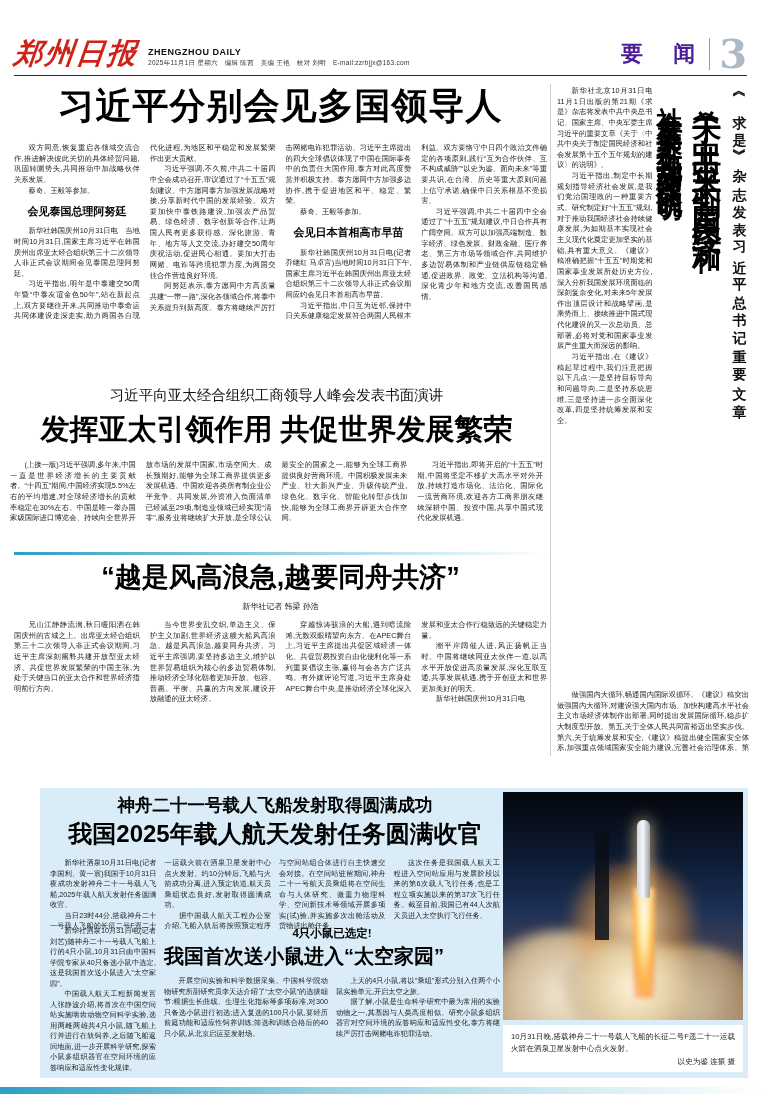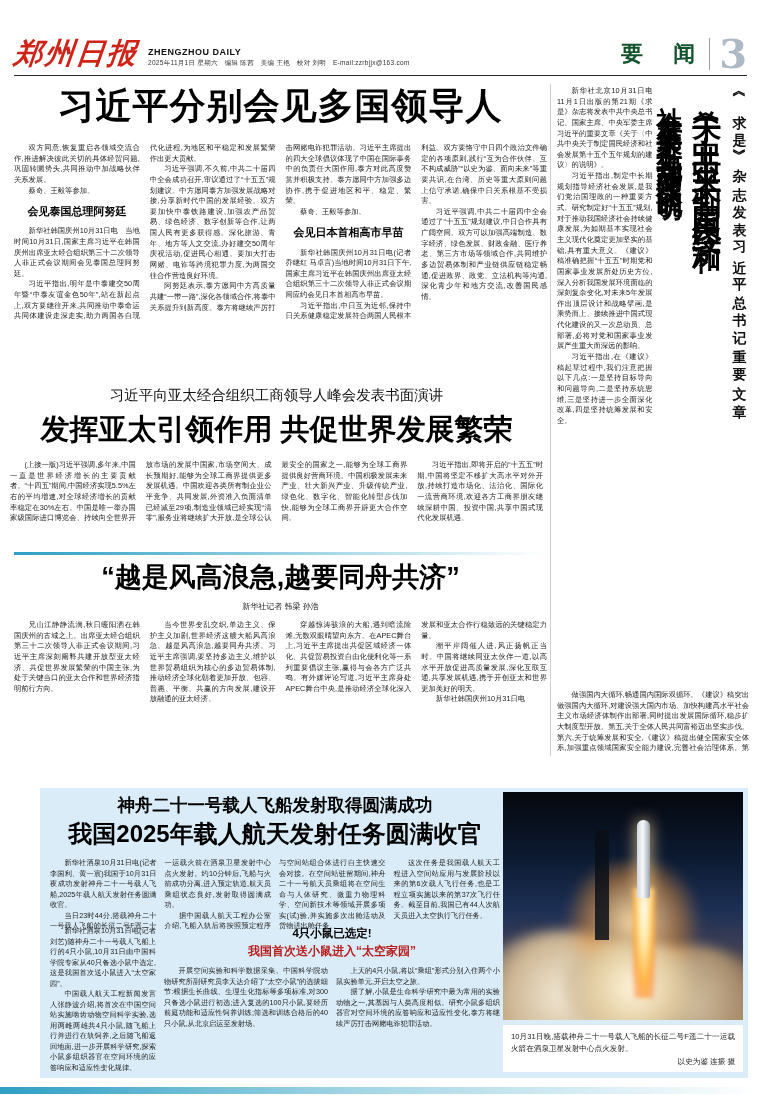--- a/index.html
+++ b/index.html
@@ -7,21 +7,21 @@
         font-family:"Liberation Sans","DejaVu Sans",sans-serif;color:#1c1c1c;overflow:hidden;}
   
   .masthead{position:absolute;left:14px;right:14px;top:33px;height:42px;
             border-bottom:1.5px solid #2a2a2a;display:flex;align-items:center;}
   .logo{font-family:"DejaVu Serif","Liberation Serif",serif;font-style:italic;font-weight:bold;
         font-size:29px;color:#cf2318;letter-spacing:2px;transform:skewX(-6deg);white-space:nowrap;}
   .mast-info{margin-left:10px;padding-top:6px;}
   .mast-en{font-weight:bold;font-size:9px;letter-spacing:.5px;color:#111;}
   .mast-line{font-size:6.5px;color:#333;margin-top:2px;letter-spacing:.3px;}
   .section-block{margin-left:auto;display:flex;align-items:center;}
-  .section-title{font-size:22px;letter-spacing:12px;font-weight:600;color:#14532d;padding-right:2px;text-align:center;}
+  .section-title{font-size:22px;letter-spacing:12px;font-weight:600;color:#4c1d95;padding-right:2px;text-align:center;}
   .section-sep{width:1px;height:32px;background:#9a9a9a;margin:0 9px 0 0;}
   .page-num{font-size:40px;color:#aeb9c6;font-weight:bold;line-height:1;
             font-family:"DejaVu Serif","Liberation Serif",serif;}
   
   .body-text{font-size:7.3px;line-height:1.46;text-align:justify;color:#222;}
   .body-p{margin:0;text-indent:2em;}
   .sub-head{font-weight:bold;text-align:center;font-size:11px;margin:7px 4px;break-inside:avoid;color:#000;}
   
   .lead-block{position:absolute;left:14px;top:82px;width:533px;}
   .lead-headline{font-size:36px;font-weight:bold;text-align:center;letter-spacing:1px;margin:0 0 12px;color:#000;}
@@ -51,21 +51,21 @@
   
   .bottom-box{position:absolute;left:40px;top:788px;width:708px;height:290px;background:#d9ecf7;}
   .sz-area{position:absolute;left:10px;top:5px;width:450px;}
   .sz-h1{text-align:center;font-size:17.5px;font-weight:bold;color:#000;}
   .sz-h2{text-align:center;font-size:24px;font-weight:bold;color:#000;margin:1px 0 8px;}
   .sz-body{column-count:4;column-gap:8px;height:84px;overflow:hidden;font-size:7.2px;}
   .mice-area{position:absolute;left:10px;top:138px;width:450px;display:flex;gap:8px;}
   .mice-col1{width:106px;height:146px;overflow:hidden;font-size:7.2px;}
   .mice-right{flex:1;}
   .mice-kicker{text-align:center;font-size:11.5px;font-weight:bold;color:#000;}
-  .mice-headline{text-align:center;font-size:12px;font-weight:bold;color:#b91c1c;margin:2px 0 6px;}
+  .mice-headline{text-align:left;font-size:20px;font-weight:bold;color:#000000;margin:2px 0 6px;}
   .mice-body{column-count:2;column-gap:8px;height:92px;overflow:hidden;font-size:7.2px;}
   
   .photo-area{position:absolute;right:5px;top:4px;width:240px;}
   .rocket-photo{position:relative;width:240px;height:228px;overflow:hidden;
      background:linear-gradient(180deg,#05070d 0%,#0c1a31 28%,#1d3054 52%,#3e3f55 68%,#7a6147 82%,#c29a60 100%);}
   .smoke{position:absolute;border-radius:50%;filter:blur(6px);}
   .s1{left:-30px;bottom:-40px;width:180px;height:130px;background:radial-gradient(circle,#f3e9d4 0%,#cdb694 50%,rgba(120,100,80,.2) 80%);}
   .s2{right:-20px;bottom:-35px;width:150px;height:110px;background:radial-gradient(circle,#d9c7a8 0%,#a98f6f 55%,rgba(90,75,60,.15) 85%);}
   .s3{left:60px;bottom:-15px;width:140px;height:95px;background:radial-gradient(circle,#fff4da 0%,#e4cfa4 45%,rgba(140,115,85,.25) 85%);}
   .tower{position:absolute;left:92px;top:38px;width:14px;height:110px;background:#0a0f18;opacity:.85;}

